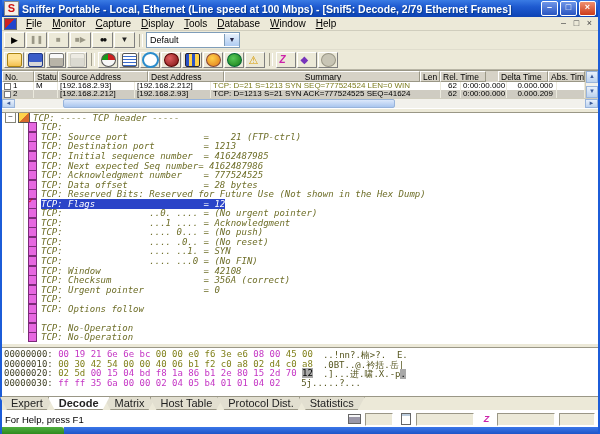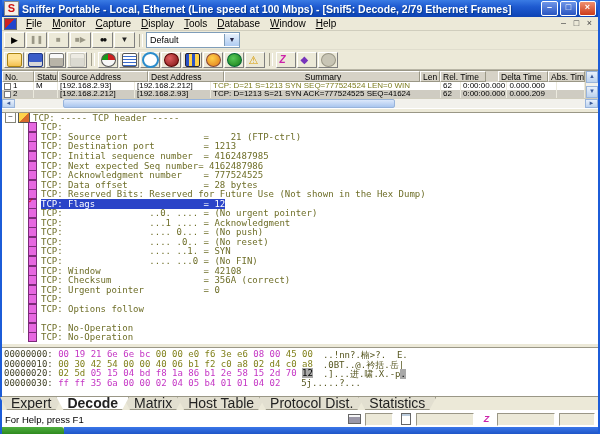--- a/index.html
+++ b/index.html
@@ -61,52 +61,52 @@
   .sum-body{display:flex;}
   .sum-main{flex:1;display:flex;flex-direction:column;min-width:0;}
   .hdr-row{display:flex;height:11px;flex:0 0 11px;background:#d6d2c6;font-size:8.5px;color:#000;}
   .hdr-cell{border-right:1px solid #9a9786;border-top:1px solid #fff;border-left:1px solid #fff;border-bottom:1px solid #9a9786;padding-left:2px;white-space:nowrap;overflow:hidden;box-sizing:border-box;flex:0 0 auto;}
   .frame-row{display:flex;height:8px;font-size:8px;line-height:8px;white-space:nowrap;}
   .frame-row.sel{background:#cfccc2;}
   .f-cell{padding-left:2px;overflow:hidden;box-sizing:border-box;flex:0 0 auto;border-right:1px solid #eceade;}
   .f-cell.num{display:flex;align-items:center;gap:2px;}
   .chk{width:5px;height:5px;border:1px solid #777;background:#fff;flex:0 0 auto;}
   .olv{color:#7c7c1e;}
-  .rt{text-align:right;padding-right:11px;}
+  .rt{text-align:right;padding-right:3px;}
   .vscroll{width:12px;flex:0 0 12px;background:#f2f1ec;display:flex;flex-direction:column;justify-content:space-between;border-left:1px solid #d0cdbd;}
   .sbtn{height:10px;background:linear-gradient(180deg,#e9f1fc,#bcd2ee);border:1px solid #98b4dc;font-size:6px;line-height:8px;text-align:center;color:#3a5a9a;}
   .hscroll{height:9px;flex:0 0 9px;background:#f2f1ec;display:flex;align-items:stretch;border-top:1px solid #d0cdbd;}
   .hbtn{width:11px;background:linear-gradient(180deg,#e9f1fc,#bcd2ee);border:1px solid #98b4dc;font-size:6px;line-height:7px;text-align:center;color:#3a5a9a;flex:0 0 auto;}
   .hthumb{margin-left:48px;width:330px;background:linear-gradient(180deg,#dce8fb,#aac6ee);border:1px solid #98b4dc;border-radius:2px;}
 
   .splitter{flex:0 0 3px;background:#ece9d8;border-top:1px solid #fff;border-bottom:1px solid #9a9786;}
 
   
   .decode{flex:0 0 230px;background:#fff;overflow:hidden;position:relative;font-family:"DejaVu Sans Mono",monospace;font-size:9px;color:#6e6e28;}
   .tree-line{position:absolute;left:21px;top:10px;height:210px;border-left:1px solid #d4d4c0;}
   .dline{height:9.55px;display:flex;align-items:center;white-space:pre;position:relative;}
-  .dline .txt{white-space:pre;}
+  .dline .txt{white-space:pre;font-style:italic;}
   .dline.sel .txt{background:#2b44c8;color:#fff;}
   .expander{width:9px;height:9px;border:1px solid #848478;background:#fff;color:#333;font-size:8px;line-height:7px;text-align:center;margin:0 2px 0 3px;flex:0 0 auto;font-family:"Liberation Sans",sans-serif;}
   .hdr-ic{width:10px;height:9px;background:linear-gradient(135deg,#ffd24a 0 50%,#d86a2a 50% 100%);border:1px solid #555;margin-right:3px;flex:0 0 auto;}
   .card{width:7px;height:8px;background:#e668e0;border:1px solid #7c2a78;margin:0 4px 0 26px;flex:0 0 auto;position:relative;}
   .dline.sel .card::after{content:"✓";position:absolute;left:-1px;top:-3px;color:#d00;font-size:7px;font-family:"Liberation Sans",sans-serif;}
 
   
   .hex{flex:1 1 auto;background:#fff;font-family:"DejaVu Sans Mono",monospace;font-size:9px;overflow:hidden;border-top:1px solid #fff;}
   .hline{height:9.6px;white-space:pre;display:flex;}
   .hoff{color:#45452a;padding-left:2px;}
   .m{color:#c435c4;}
   .o{color:#80801a;}
   .a{color:#55551e;}
   .hl{background:#a8a8a8;color:#000;}
   .hascii{margin-left:10px;}
 
   
-  .tabbar{flex:0 0 13px;background:#ece9d8;border-top:1px solid #9a9786;display:flex;align-items:flex-end;padding-left:4px;font-size:14px;}
+  .tabbar{flex:0 0 13px;background:#ece9d8;border-top:1px solid #9a9786;display:flex;align-items:flex-end;padding-left:4px;font-size:11px;}
   .tab{height:12px;line-height:12px;padding:0 10px;background:#e2dfd0;border:1px solid #9a9786;border-top:none;clip-path:polygon(0 0,100% 0,calc(100% - 7px) 100%,7px 100%);margin-left:-6px;color:#222;}
   .tab.active{background:#fff;font-weight:bold;z-index:2;position:relative;}
 
   
   .statusbar{flex:0 0 16px;background:#ffffff;border-top:1px solid #fff;display:flex;align-items:center;font-size:9.5px;padding:0 3px;color:#000;}
   .statusbar .msg{flex:1;}
   .sunken{height:11px;border:1px solid;border-color:#9a9786 #fff #fff #9a9786;background:#ece9d8;margin-left:4px;flex:0 0 auto;}
   .s-ico{width:13px;height:11px;display:flex;align-items:center;justify-content:center;margin-left:6px;flex:0 0 auto;font-size:9px;}
   .printer-ic{width:12px;height:8px;background:linear-gradient(180deg,#f6f6f6 30%,#9a97a8 31%);border:1px solid #666;}
   .page-ic{width:8px;height:10px;background:#fff;border:1px solid #666;box-shadow:inset 0 2px 0 #bcd;}
@@ -312,21 +312,21 @@
         <div class="dline"><span class="card"></span><span class="txt">TCP: No-Operation</span></div>
       </div>
   </div>
 
   <div class="splitter"></div>
 
   <div class="hex">
     <div id="hex-lines">
         <div class="hline"><span class="hoff">00000000: </span><span class="m">00 19 21 6e 6e bc </span><span class="o">00 00 e0 f6 3e e6 </span><span class="m">08 00 </span><span class="o">45 00</span><span class="hascii"><span class="a">..!nn?.楠&gt;?.  E.</span></span></div>
         <div class="hline"><span class="hoff">00000010: </span><span class="o">00 30 42 54 00 00 40 06 b1 f2 c0 a8 02 d4 c0 a8</span><span class="hascii"><span class="a">.0BT..@.衿括.岳|</span></span></div>
-        <div class="hline"><span class="hoff">00000020: </span><span class="o">02 5d </span><span class="m">05 15 04 bd f8 1a 86 b1 2e 58 15 2d 70 </span><span class="hl">12</span><span class="hascii"><span class="a">.]...进.啸.X.-p</span><span class="hl">.</span></span></div>
+        <div class="hline"><span class="hoff">00000020: </span><span class="o">02 5d </span><span class="m">00 15 04 bd f8 1a 86 b1 2e 80 15 2d 70 </span><span class="hl">12</span><span class="hascii"><span class="a">.]...进.啸.X.-p</span><span class="hl">.</span></span></div>
         <div class="hline"><span class="hoff">00000030: </span><span class="m">ff ff 35 6a 00 00 02 04 05 b4 01 01 04 02</span><span class="hascii"><span class="a">  5j.....?...</span></span></div>
       </div>
   </div>
 
   <div class="tabbar">
     <span id="view-tabs" style="display:flex;">
         <span class="tab">Expert</span>
         <span class="tab active">Decode</span>
         <span class="tab">Matrix</span>
         <span class="tab">Host Table</span>

